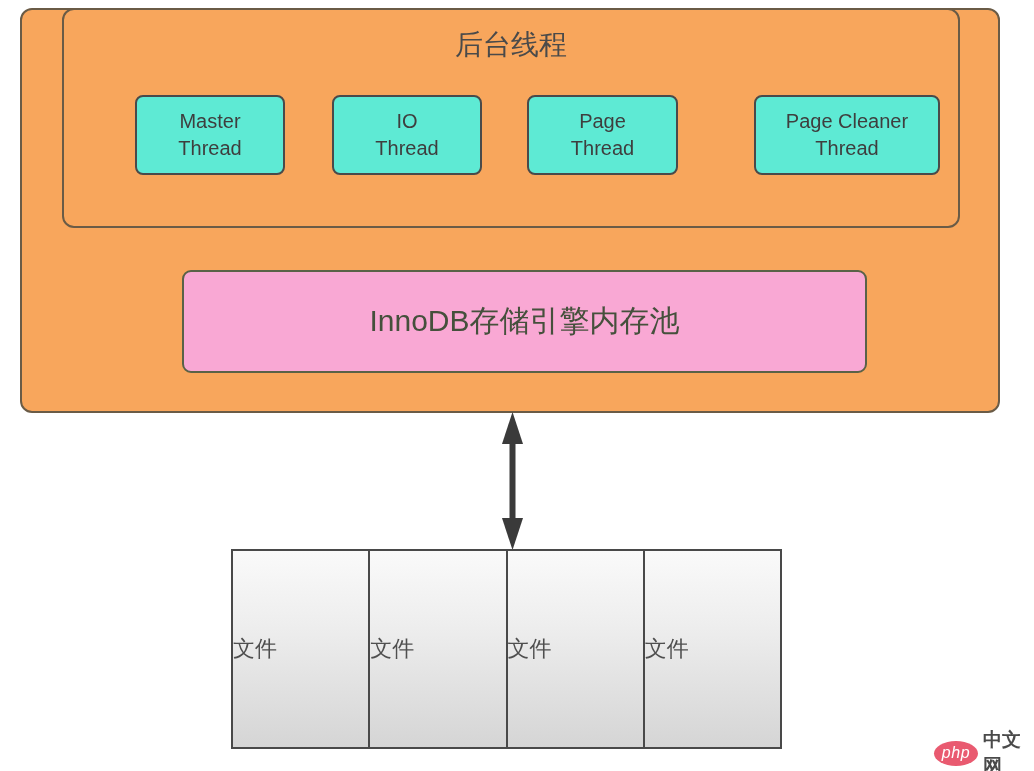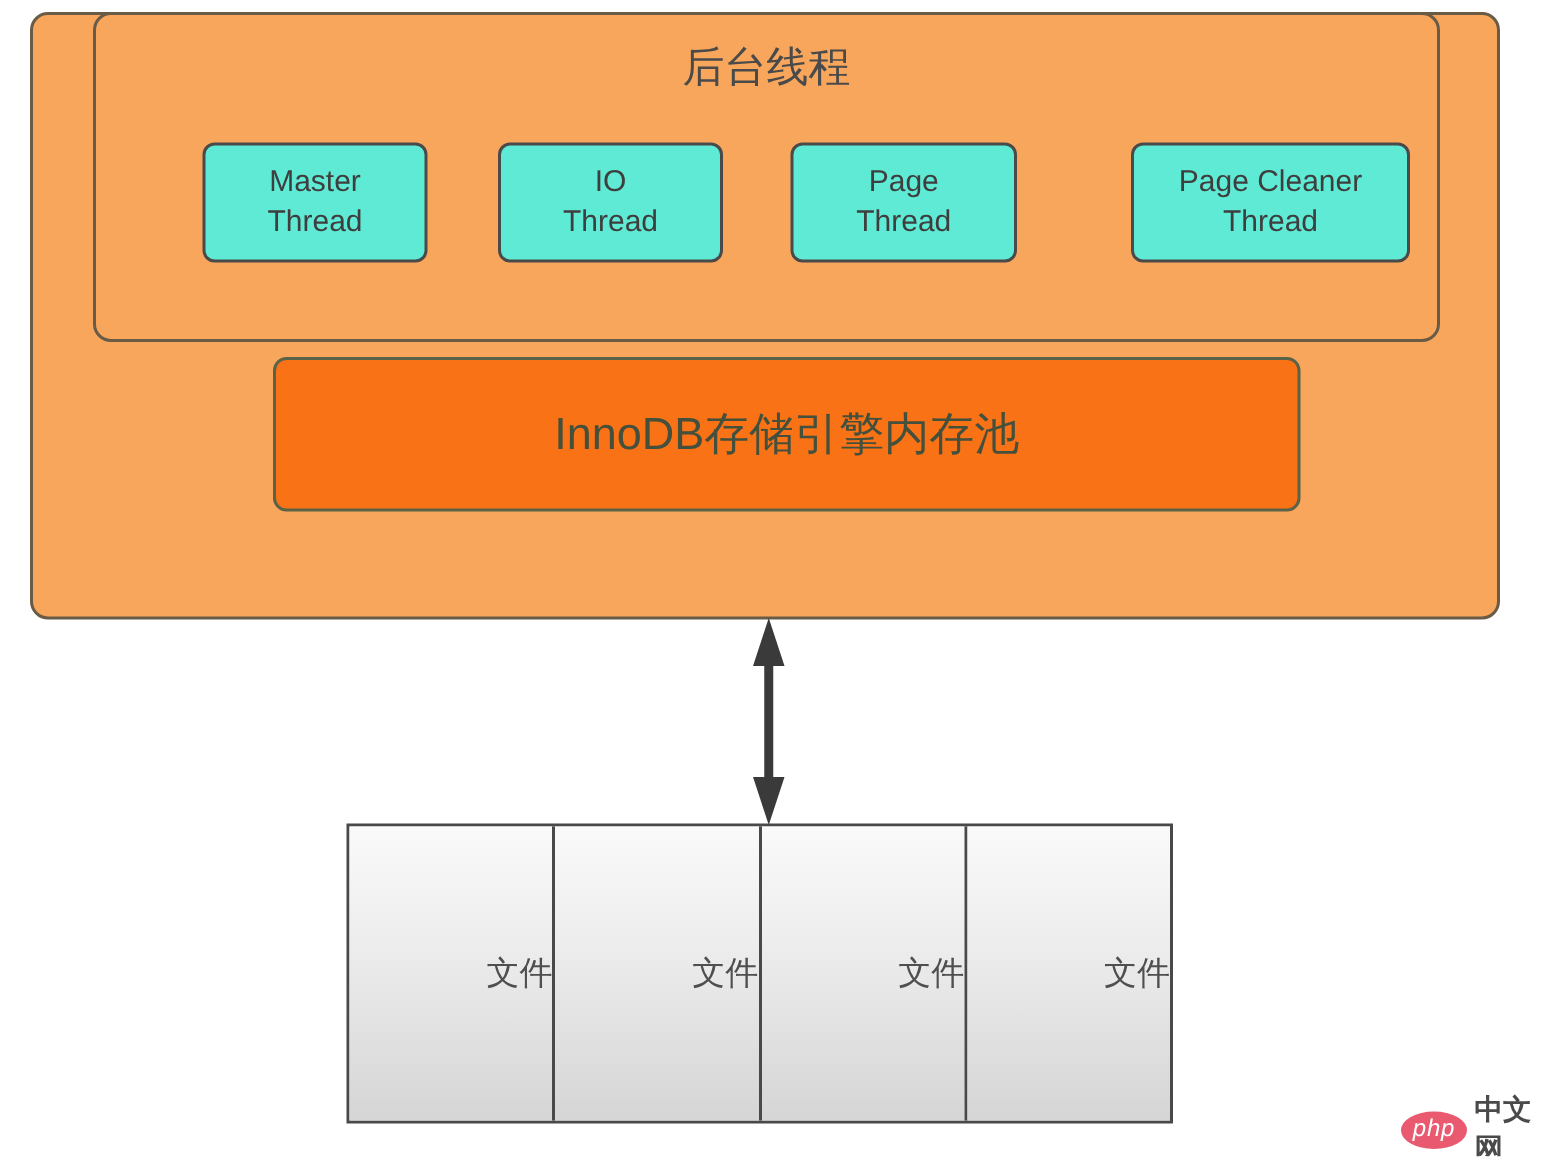--- a/index.html
+++ b/index.html
@@ -55,23 +55,23 @@
     text-align: center;
   }
   .thread-master { left: 71px;  width: 150px; }
   .thread-io     { left: 268px; width: 150px; }
   .thread-purge  { left: 463px; width: 151px; }
   .thread-pagecleaner { left: 654px; width: 186px; margin-left: 36px; }
 
   
   .memory-pool {
     position: absolute;
-    left: 160px; top: 228px;
+    left: 160px; top: 260px;
     width: 685px; height: 103px;
-    background: #f97316;
+    background: #f9a8d4;
     border: 2px solid #5A6247;
     border-radius: 9px;
     display: flex;
     align-items: center;
     justify-content: center;
     font-size: 30px;
     color: #45503C;
   }
 
   
@@ -87,21 +87,21 @@
     width: 551px; height: 200px;
     border: 2px solid #494949;
     display: flex;
   }
   .file-cell {
     flex: 1;
     border-right: 2px solid #494949;
     background: linear-gradient(180deg, #FAFAFA 0%, #EDEDED 40%, #D5D5D5 100%);
     display: flex;
     align-items: center;
-    justify-content: flex-end;
+    justify-content: flex-start;
     font-size: 22px;
     color: #4F4F4F;
   }
   .file-cell:last-child { border-right: none; }
 
   
   .watermark {
     position: absolute;
     left: 934px; top: 727px;
     display: flex;

